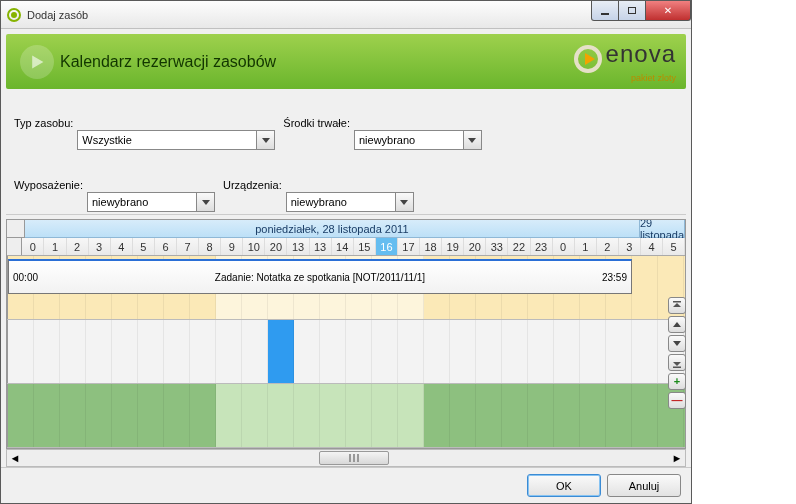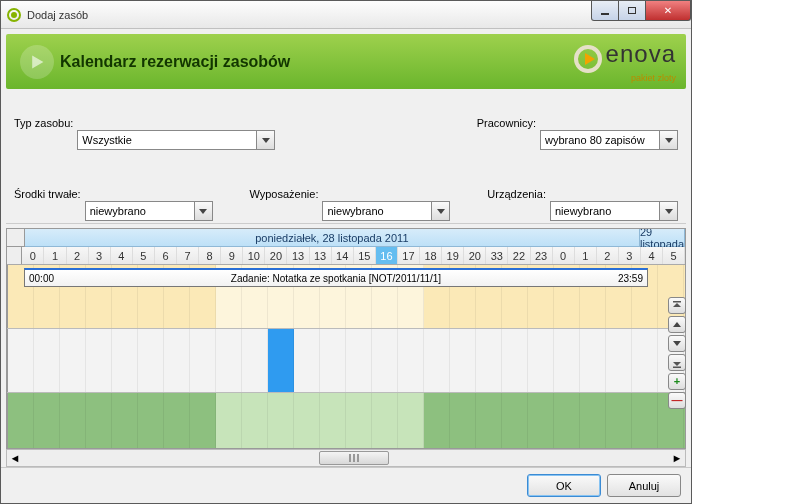--- a/index.html
+++ b/index.html
@@ -10,27 +10,27 @@
   .titlebar .icon-circle div { width:6px;height:6px;background:#86b300;border-radius:50%;}
   .titlebar .title { color:#333; }
   .winbtns { position:absolute; right:0; top:0; display:flex; height:20px;}
   .winbtn { width:28px; height:20px; border:1px solid #555; display:flex; align-items:center; justify-content:center; font-size:10px; color:#333; border-top:none; margin-left:-1px;}
   .winbtn.min { background:linear-gradient(#e8edf5,#c6d3e8); border-radius:0 0 0 3px;}
   .winbtn.max { background:linear-gradient(#e8edf5,#c6d3e8);}
   .winbtn.close { background:linear-gradient(#f08080,#c03030); color:#fff; width:46px; border-radius:0 0 3px 0;}
   .banner { height:55px; background:linear-gradient(#9ed14d,#6ab52c); margin:5px 5px 0 5px; display:flex; align-items:center; padding:0 14px; position:relative; border-radius:2px; }
   .banner .play { width:34px;height:34px;border-radius:50%;background:rgba(255,255,255,0.2); display:flex; align-items:center;justify-content:center;margin-right:6px;}
   .banner .play svg{width:16px;height:16px;}
-  .banner h1 { margin:0; font-size:16px; font-weight:bold; color:#123600; }
+  .banner h1 { margin:0; font-size:16px; font-weight:normal; color:#123600; }
   .banner .logo { position:absolute; right:10px; top:6px; text-align:right; }
   .banner .logo .brand { font-size:24px; letter-spacing:1px; color:#333;}
   .banner .logo .sub{ font-size:9px; color:#b98c00; }
   .banner .logo .dot { display:inline-block; width:28px;height:28px;border:4px solid #e5e0c8;border-radius:50%;vertical-align:middle; position:relative; margin-right:4px;}
   .banner .logo .dot:after{content:'';position:absolute;left:7px;top:4px;border-left:10px solid #f2a300;border-top:6px solid transparent;border-bottom:6px solid transparent;}
-  .filters { padding:6px 8px 2px 8px; display:flex; flex-wrap:wrap; gap:16px 8px; align-items:center; border-bottom:1px solid #ccc; margin:0 5px;justify-content:space-between;}
+  .filters { padding:6px 8px 2px 8px; display:flex; flex-wrap:wrap; gap:7px 8px; align-items:center; border-bottom:1px solid #ccc; margin:0 5px;}
   .field { display:flex; align-items:center; gap:4px;}
   .field label { white-space:nowrap; }
   .combo { display:flex;margin-top:35px; }
   .combo input { height:20px; border:1px solid #888; background:#fff; padding:0 4px; font-size:11px;}
   .combo button { width:18px;height:20px;border:1px solid #888;border-left:none;background:linear-gradient(#fafafa,#ddd);display:flex;align-items:center;justify-content:center;}
   .calwrap { flex:1; margin:4px 5px 0 5px; display:flex; overflow:hidden; position:relative;justify-content:center;}
   .cal { flex:1; overflow:hidden; border:1px solid #999; background:#fff; position:relative;}
   .dayheaders { display:flex; height:18px; }
   .dayheader { background:linear-gradient(#d7ecfa,#bde0f7); border-right:1px solid #8fb8d6; border-bottom:1px solid #8fb8d6; display:flex; align-items:center; justify-content:center; color:#1a3d66; }
   .dayheader.mon{ width:624px;}
@@ -45,21 +45,21 @@
   .slot { width:26px; border-right:1px solid rgba(0,0,0,0.06);}
   
   .row.r1 .slot { background:#fbe9b7;}
   .row.r1 .slot.free { background:#fdf5dc;}
   .row.r2 .slot { background:#f3f3f3;}
   .row.r3 .slot { background:#8dc07f;}
   .row.r3 .slot.free { background:#c7e4ba;}
   .row.r4 .slot { background:#7a8bb3;}
   .row.r4 .slot.free { background:#b7c0d9;}
   .row.r2 .slot.busy { background:#2f9bf0;}
-  .task { position:absolute; left:16px; width:624px; top:3px; height:18px; background:linear-gradient(#fff,#f2f2f2); border:1px solid #777; border-top:2px solid #2a6fd6; font-size:10px; display:flex; align-items:center; padding:8px 4px; justify-content:space-between;}
+  .task { position:absolute; left:0; width:624px; top:3px; height:18px; background:linear-gradient(#fff,#f2f2f2); border:1px solid #777; border-top:2px solid #2a6fd6; font-size:10px; display:flex; align-items:center; padding:16px 4px; justify-content:space-between;}
   .sidebtns { width:18px; display:flex; flex-direction:column; gap:2px; position:absolute; right:0; bottom:40px; z-index:3;}
   .sb { width:18px;height:17px;border:1px solid #888;background:linear-gradient(#fafafa,#ddd);border-radius:3px;display:flex;align-items:center;justify-content:center;font-size:11px;line-height:1;}
   .sb.green{color:#1a8a1a;font-weight:bold;}
   .sb.red{color:#c02020;font-weight:bold;}
   .hscroll{ height:18px; background:#eee; border:1px solid #bbb; margin:0 5px; position:relative; display:flex; align-items:center;}
   .hscroll .thumb{ position:absolute; left:46%; width:70px; height:14px; background:linear-gradient(#f4f4f4,#d8d8d8); border:1px solid #999; border-radius:2px; top:1px; display:flex;align-items:center;justify-content:center;}
   .hscroll .thumb span{width:2px;height:8px;background:#999;margin:0 1px;}
   .hscroll .arr{width:16px;height:16px;display:flex;align-items:center;justify-content:center;}
   .footer{ height:36px; display:flex; align-items:center; justify-content:flex-end; padding:0 10px; border-top:1px solid #c9c9c9; gap:6px; background:#f0f0f0;}
   .btn{ min-width:74px;height:23px;border:1px solid #888;background:linear-gradient(#fafafa,#e2e2e2);border-radius:3px;font-size:11px;display:flex;align-items:center;justify-content:center;}
@@ -100,29 +100,20 @@
       <span class="dot"></span><span class="brand">enova</span>
       <div class="sub">pakiet zloty</div>
     </div>
   </div>
 
   <div class="filters">
     <div class="field">
       <label>Typ zasobu:</label>
       <div class="combo">
           <input style="width: 180px;" value="Wszystkie">
-          <button>
-            <div class="tri down"></div>
-          </button>
-        </div>
-    </div>
-    <div class="field">
-      <label>Pracownicy:</label>
-      <div class="combo">
-          <input style="width: 120px;" value="wybrano 80 zapisów">
           <button>
             <div class="tri down"></div>
           </button>
         </div>
     </div>
     <div class="field">
       <label>Środki trwałe:</label>
       <div class="combo">
           <input style="width: 110px;" value="niewybrano">
           <button>

